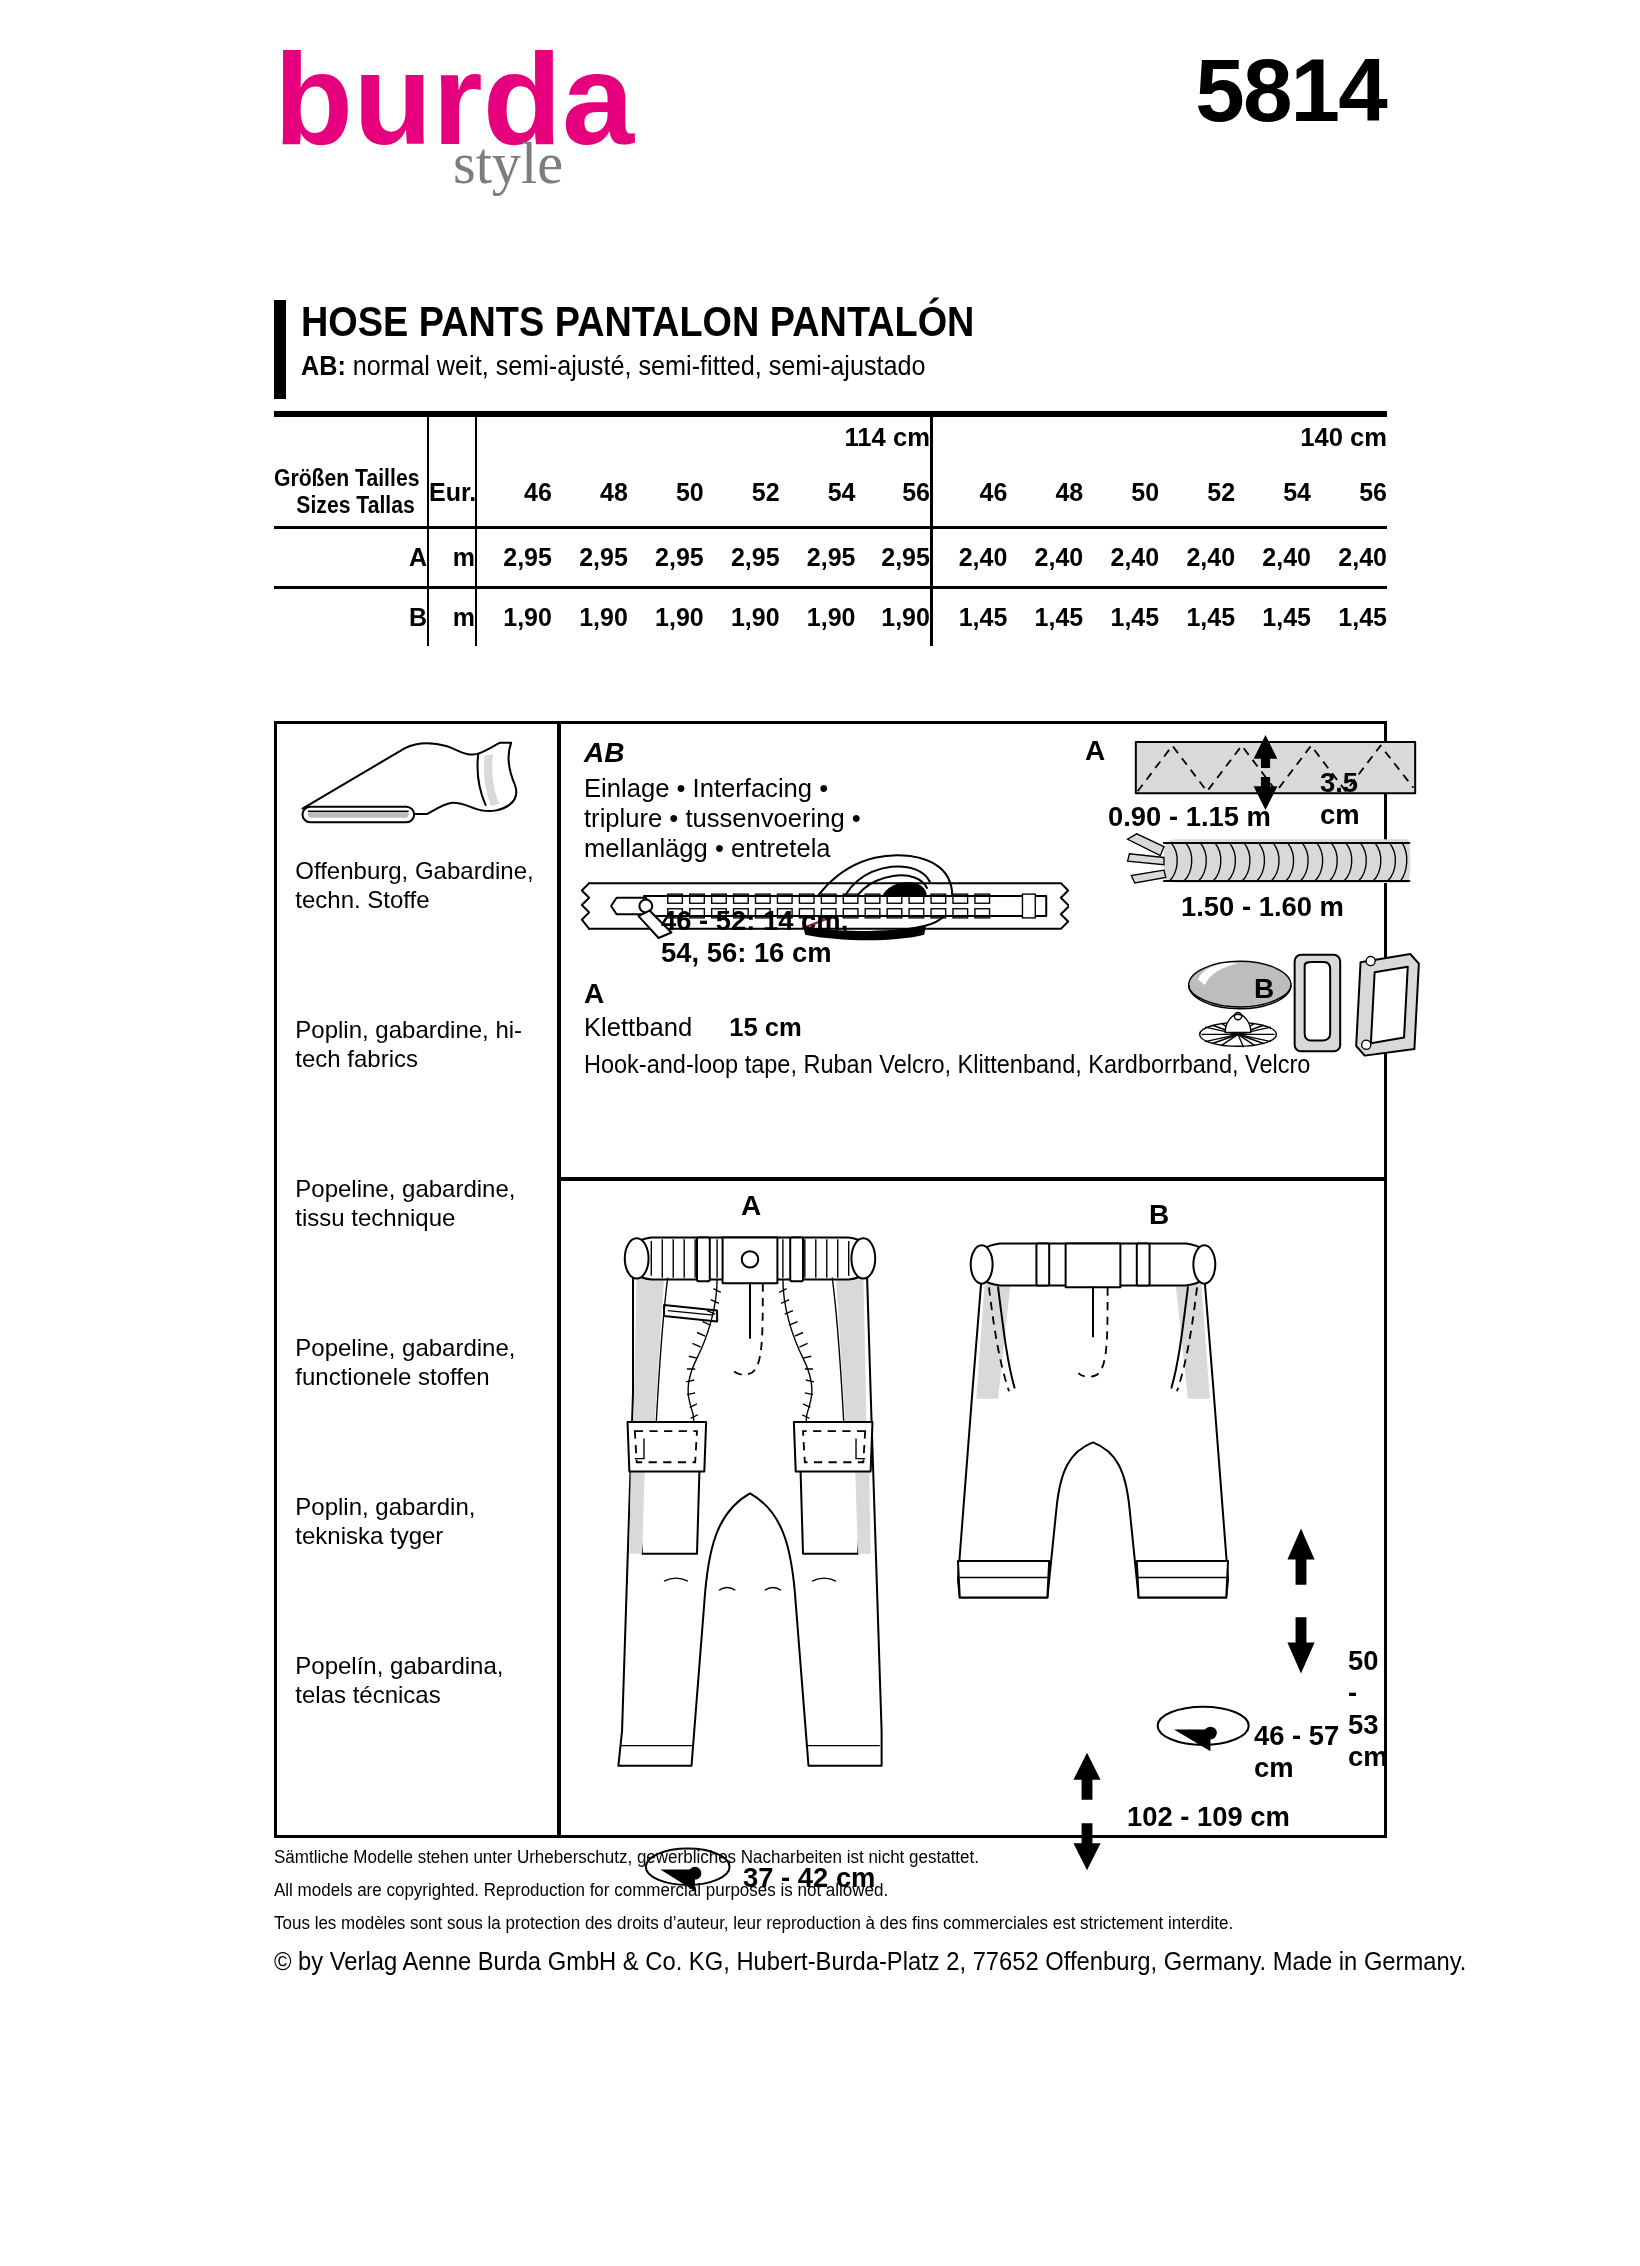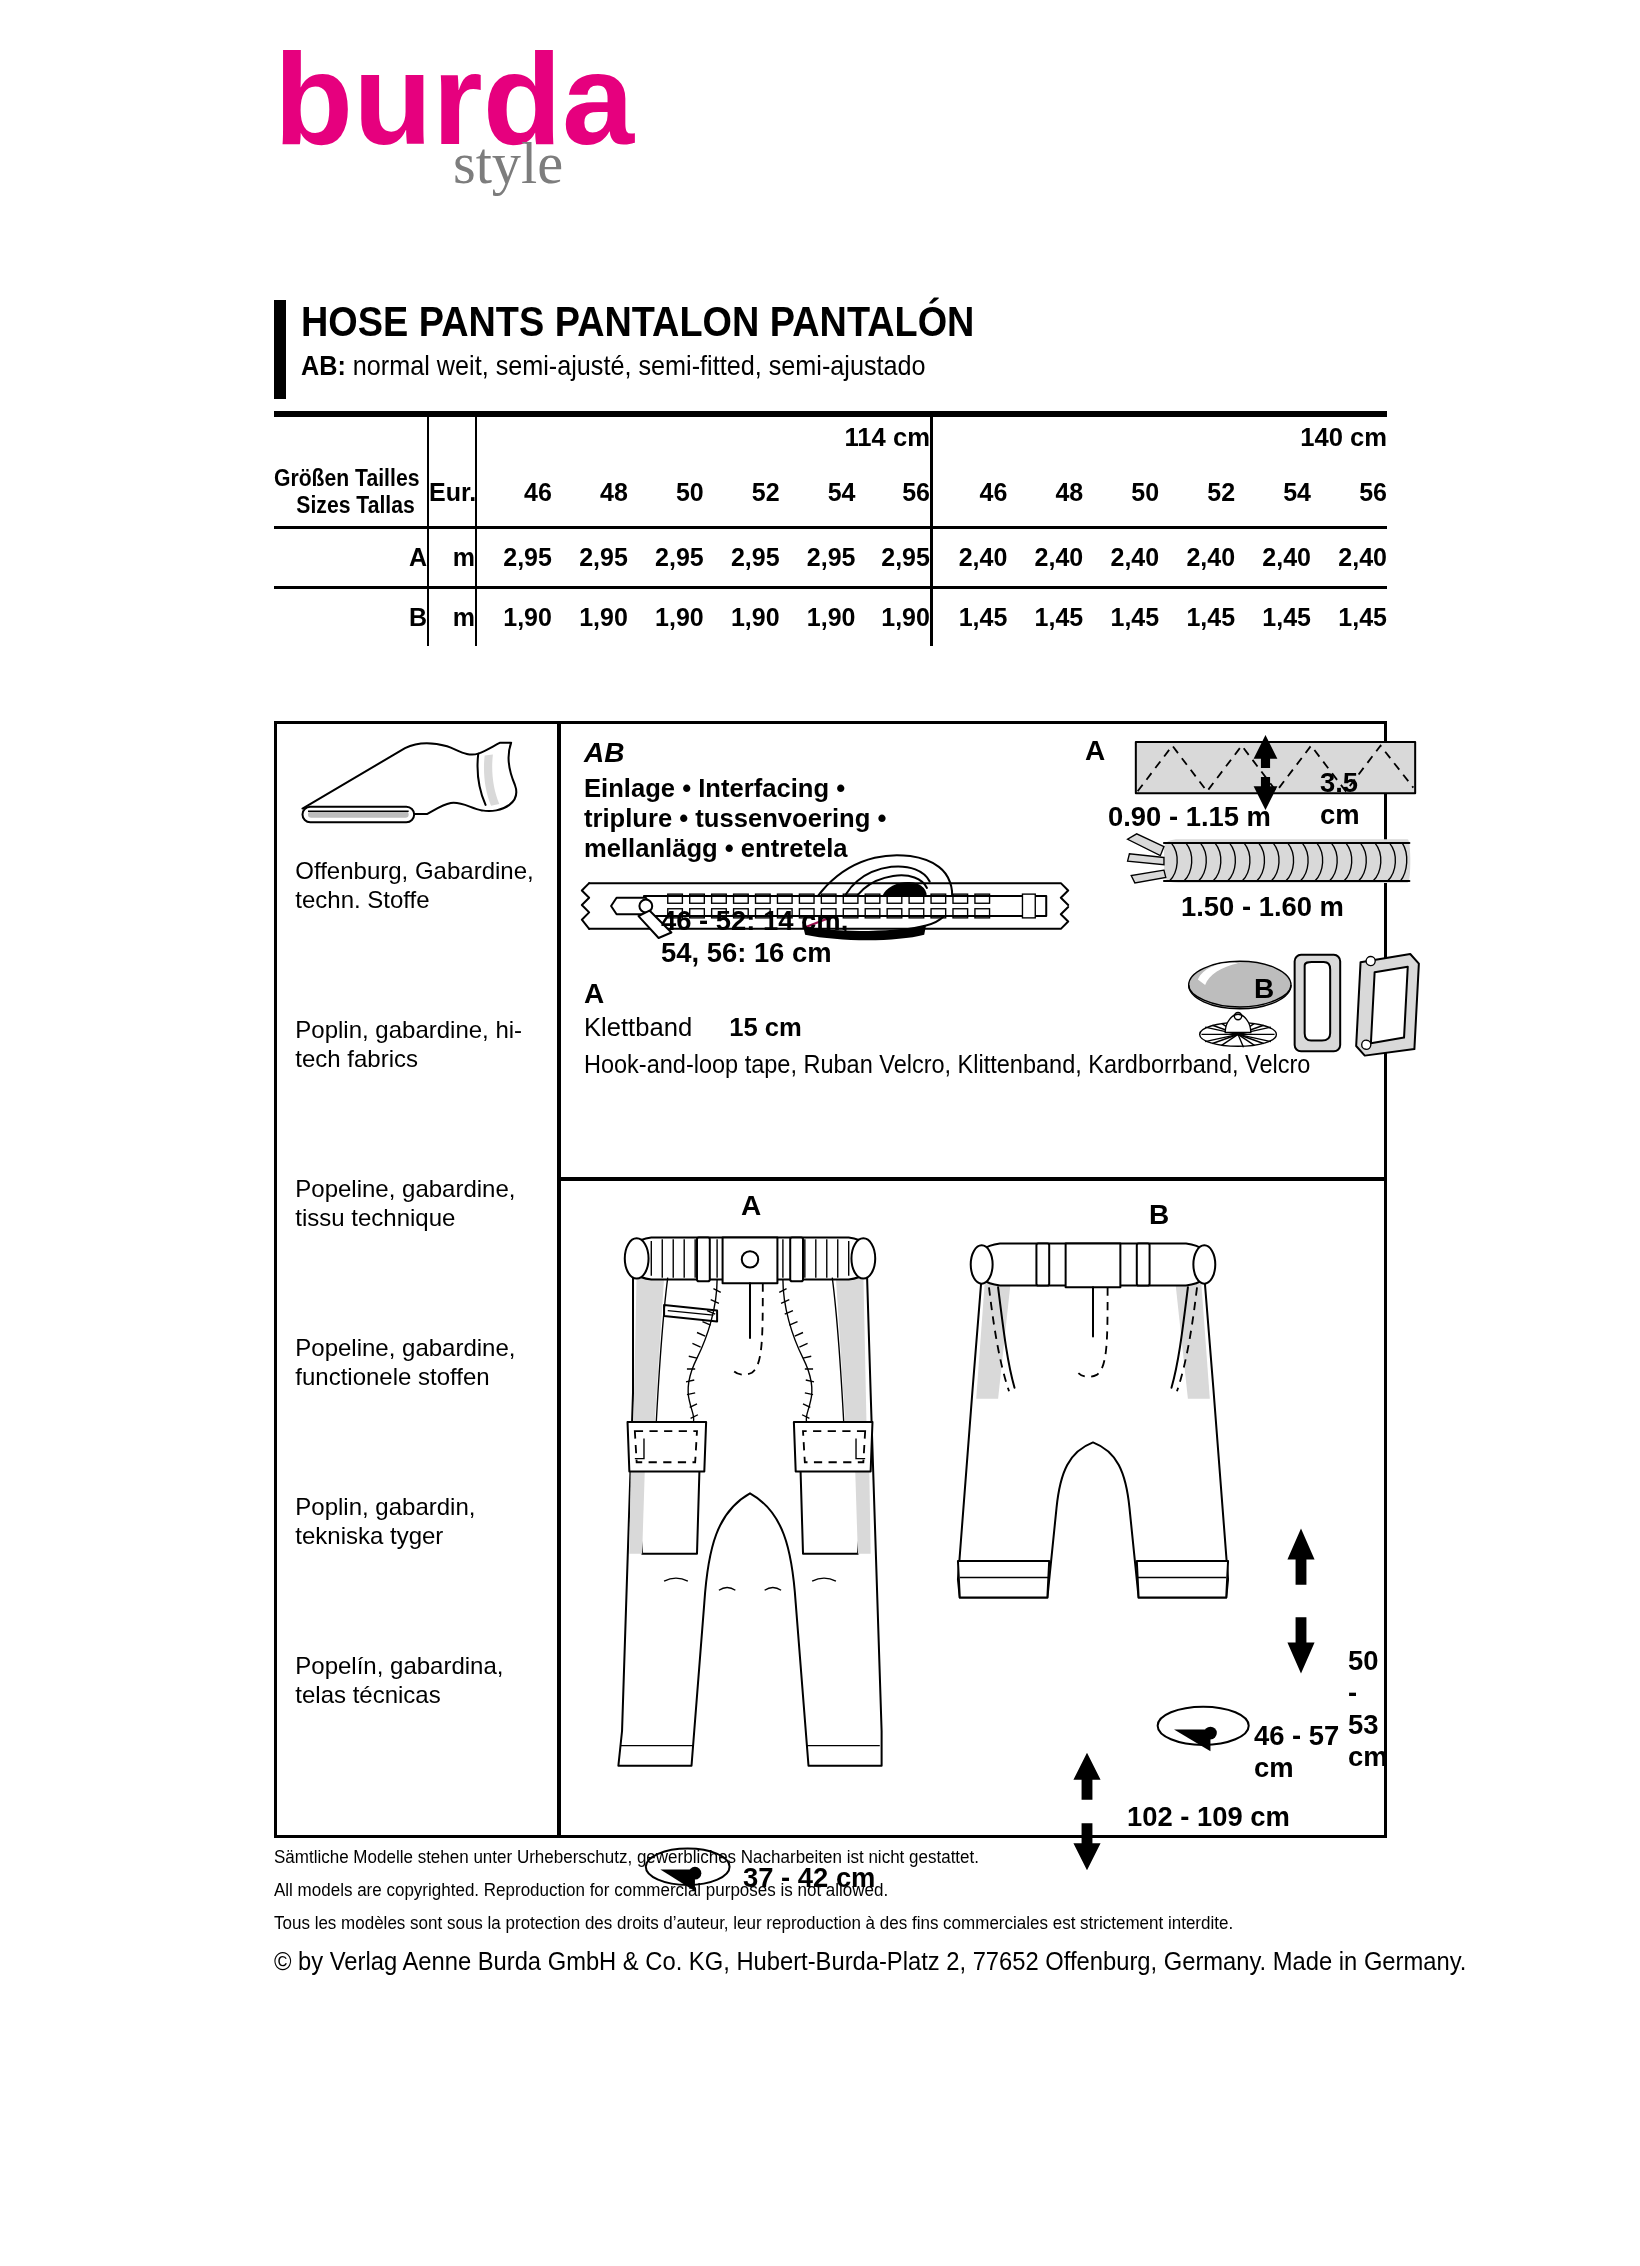--- a/index.html
+++ b/index.html
@@ -71,21 +71,21 @@
   
   .fabcol{position:absolute;left:0;top:0;width:280px;height:100%;}
   .bolt{position:absolute;left:20px;top:12.8px;width:227px;height:101px;}
   .fabtxt{
     position:absolute;left:18.3px;width:247px;font-size:24px;line-height:1.2;
   }
 
   
   .notions{position:absolute;left:283px;top:0;right:0;height:453px;}
   .n-ab{position:absolute;left:24px;top:12.8px;font-size:28px;font-weight:bold;font-style:italic;}
-  .n-int{position:absolute;left:24px;top:50px;width:315px;font-size:25.6px;line-height:1.17;font-weight:bold;}
+  .n-int{position:absolute;left:24px;top:50px;width:315px;font-size:25.6px;line-height:1.17;}
   .n-A1{position:absolute;left:525px;top:11px;font-size:28px;font-weight:bold;}
   .n-A2{position:absolute;left:24px;top:254px;font-size:28px;font-weight:bold;}
   .n-klett{position:absolute;left:24px;top:289px;font-size:25.6px;}
   .n-klett .cm{margin-left:37px;font-weight:bold;}
   .n-velcro{
     position:absolute;left:24px;top:326px;font-size:25px;white-space:nowrap;
     transform:scaleX(.94);transform-origin:left center;
   }
   .n-B{position:absolute;left:694px;top:249px;font-size:28px;font-weight:bold;}
 
@@ -123,20 +123,21 @@
 
 <div class="page">
 
   <div class="logo">
     <svg width="429" height="146" viewBox="0 0 470 160">
       <text x="0" y="110" font-family="Liberation Sans, sans-serif" font-size="142" font-weight="bold" fill="#e6007e">burda</text>
       <text x="196" y="152" font-family="Liberation Serif, serif" font-size="64" fill="#7d7d7d">style</text>
     </svg>
   </div>
 
+  <div class="patnum">5814</div>
 
   <div class="title-wrap">
     <div class="title-bar"></div>
     <div class="title-main">HOSE  PANTS  PANTALON  PANTALÓN</div>
     <div class="title-sub"><b>AB:</b><span> normal weit, semi-ajusté, semi-fitted, semi-ajustado</span></div>
   </div>
 
   <div class="tbl">
     <div class="topline"></div>
     <table class="yard">

